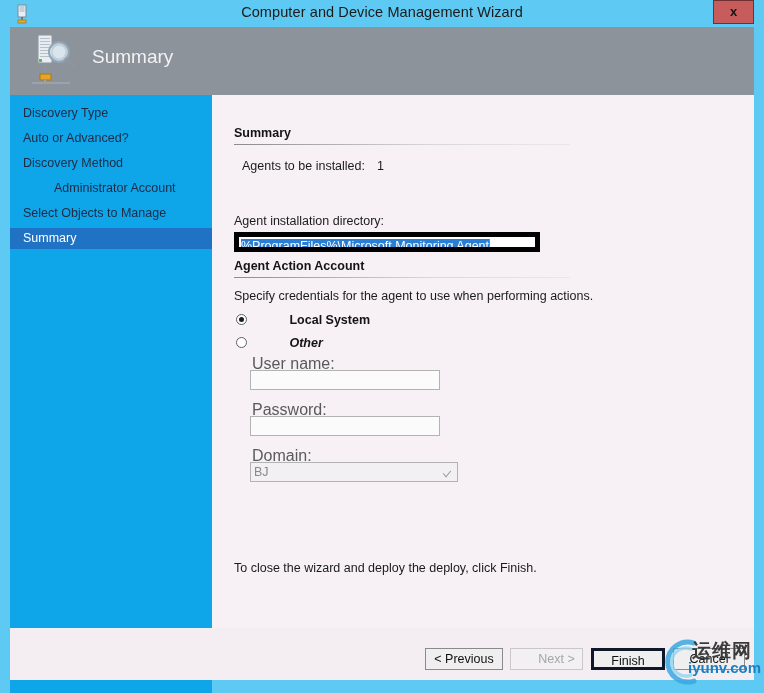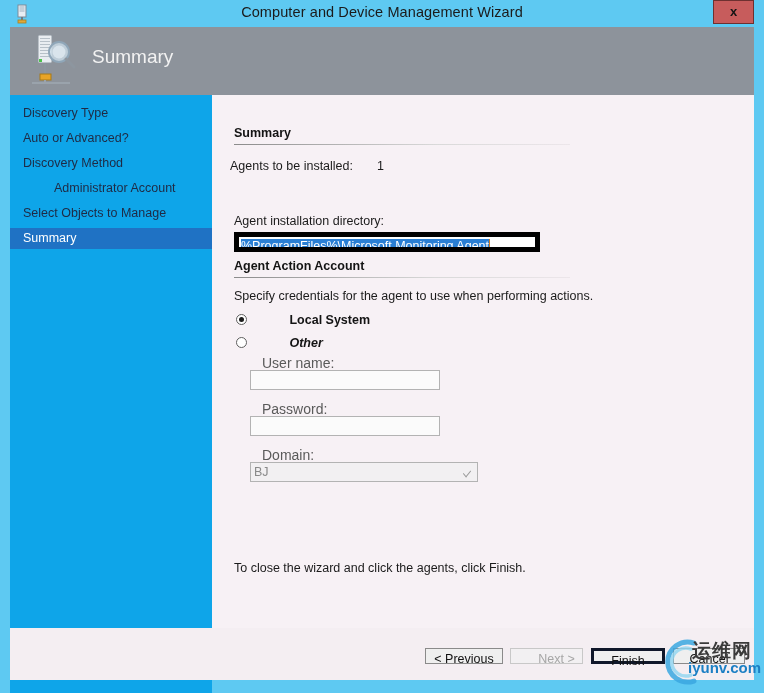--- a/index.html
+++ b/index.html
@@ -129,24 +129,23 @@
     background: linear-gradient(to right, #8b8b8b, #d9d9d9 60%, #ece6ea);
   }
   .ctext {
     position: absolute;
     font-size: 12.5px;
     color: #1b1b1b;
     white-space: nowrap;
   }
   .flabel {
     position: absolute;
-    font-size: 14px;
+    font-size: 16px;
     color: #5a5a5a;
     white-space: nowrap;
-    margin-left: 10px;
   }
 
   
   .tinput {
     position: absolute;
     box-sizing: border-box;
     background: #ffffff;
     border: 5px solid #000000;
     font-size: 12.5px;
     color: #1b1b1b;
@@ -237,21 +236,21 @@
   
   #footer {
     position: absolute;
     left: 10px; top: 628px;
     width: 744px; height: 52px;
     background: #f4eef2;
   }
   .btn {
     position: absolute;
     box-sizing: border-box;
-    height: 16px;
+    height: 22px;
     background: #efefef;
     border: 1px solid #8a8a8a;
     font-size: 12.5px;
     color: #111111;
     text-align: center;
     line-height: 20px;
     cursor: pointer;
     white-space: nowrap;
   }
   .btn.disabled {
@@ -344,21 +343,21 @@
       <div class="nav-item" style="top:83px;padding-left:44px;">Administrator Account</div>
       <div class="nav-item" style="top:108px;">Select Objects to Manage</div>
       <div class="nav-item active" style="top:133px;">Summary</div>
     </div>
 
     <div id="content">
 
       <div class="section-head" style="left:22px; top:31px;">Summary</div>
       <div class="section-rule" style="left:22px; top:49px; width:336px;"></div>
 
-      <div class="ctext" style="left:18px; top:64px;">Agents to be installed:</div>
+      <div class="ctext" style="left:30px; top:64px;">Agents to be installed:</div>
       <div class="ctext" style="left:165px; top:64px;">1</div>
 
       <div class="ctext" style="left:22px; top:119px;">Agent installation directory:</div>
       <div class="tinput" style="left:22px; top:137px; width:306px; height:20px;"><span class="sel">%ProgramFiles%\Microsoft Monitoring Agent</span><span class="caret"></span></div>
 
       <div class="section-head" style="left:22px; top:164px;">Agent Action Account</div>
       <div class="section-rule" style="left:22px; top:182px; width:336px;"></div>
 
       <div class="ctext" style="left:22px; top:194px;">Specify credentials for the agent to use when performing actions.</div>
 
@@ -372,23 +371,23 @@
         <span class="radio-label">Other</span>
       </div>
 
       <div class="flabel" style="left:40px; top:260px;">User name:</div>
       <div class="tinput plain" style="left:38px; top:275px; width:190px; height:20px;"></div>
 
       <div class="flabel" style="left:40px; top:306px;">Password:</div>
       <div class="tinput plain" style="left:38px; top:321px; width:190px; height:20px;"></div>
 
       <div class="flabel" style="left:40px; top:352px;">Domain:</div>
-      <div class="sselect" style="left:38px; top:367px; width:228px; height:20px;"><span>BJ</span><span class="arrow-box"></span></div>
-
-      <div class="ctext" style="left:22px; top:466px;">To close the wizard and click the agents, click Finish.</div>
+      <div class="sselect" style="left:38px; top:367px; width:208px; height:20px;"><span>BJ</span><span class="arrow-box"></span></div>
+
+      <div class="ctext" style="left:22px; top:466px;">To close the wizard and deploy the deploy, click Finish.</div>
 
     </div>
   </div>
 
   <div id="footer">
     <div class="btn" style="left:415px; top:20px; width:78px;">&lt; Previous</div>
     <div class="btn disabled" style="left:500px; top:20px; width:73px;padding-left:20px;">Next &gt;</div>
     <div class="btn default" style="left:581px; top:20px; width:74px;">Finish</div>
     <div class="btn" style="left:663px; top:20px; width:72px;">Cancel</div>
   </div>

